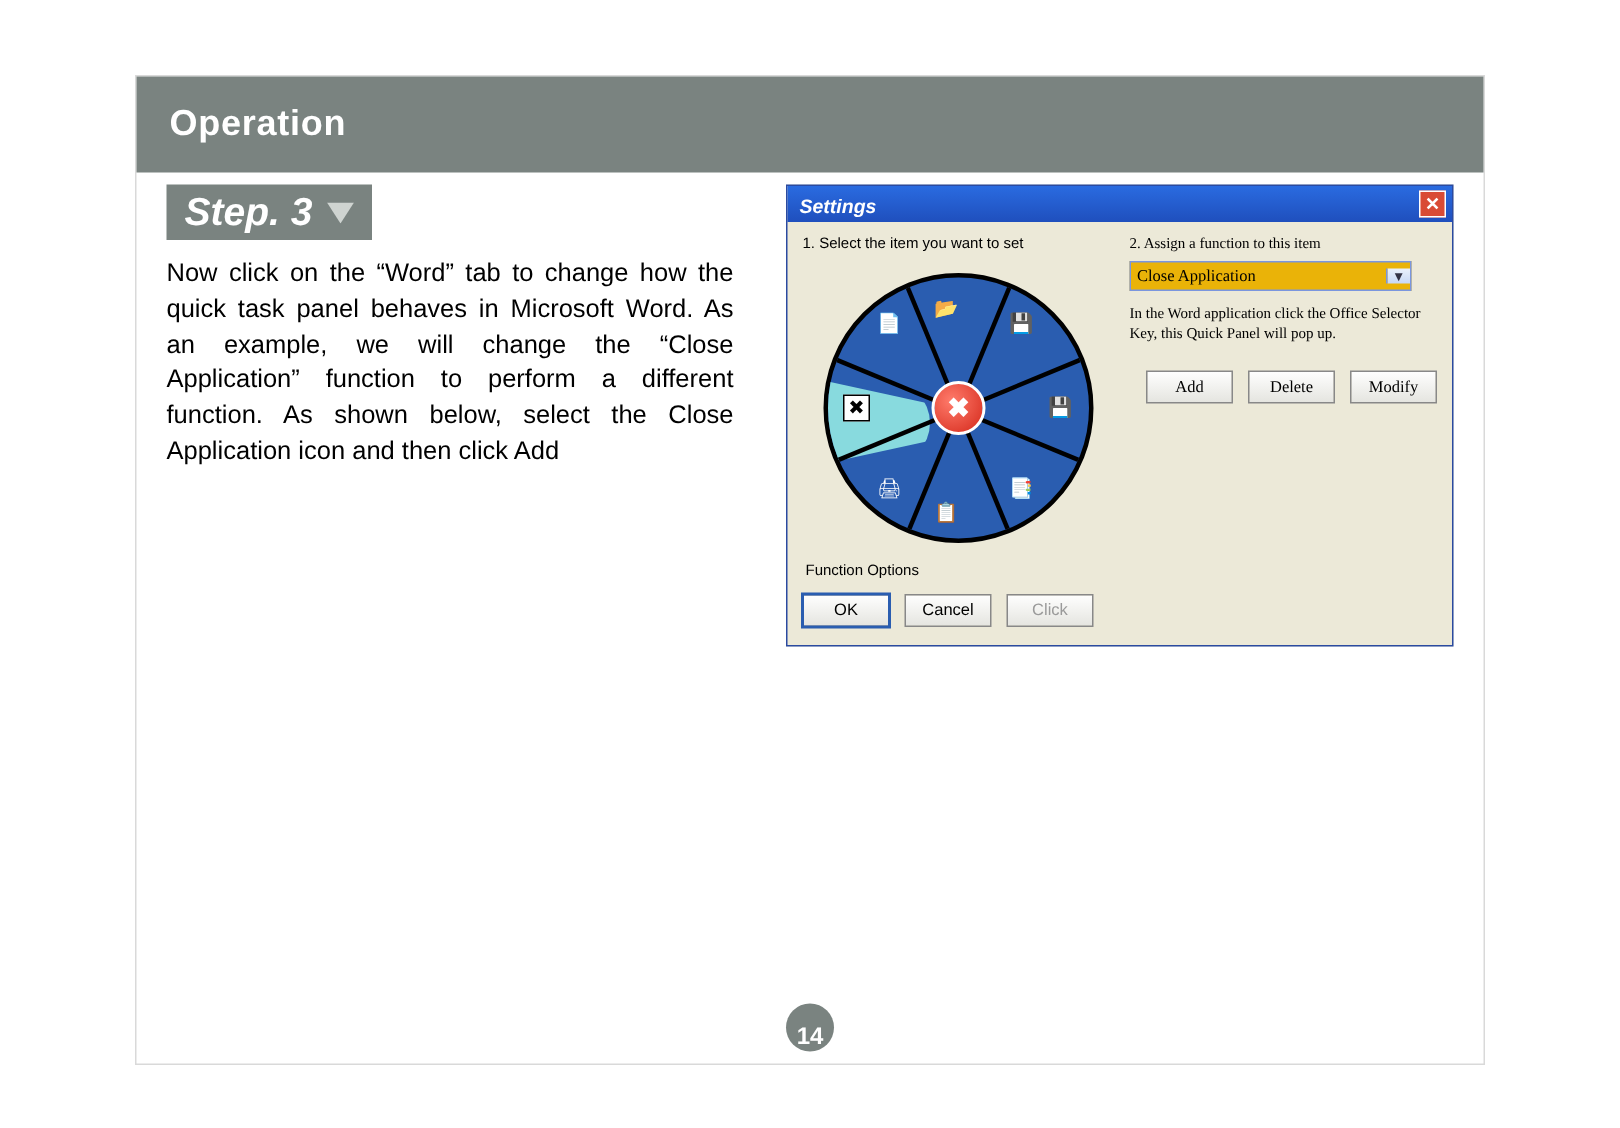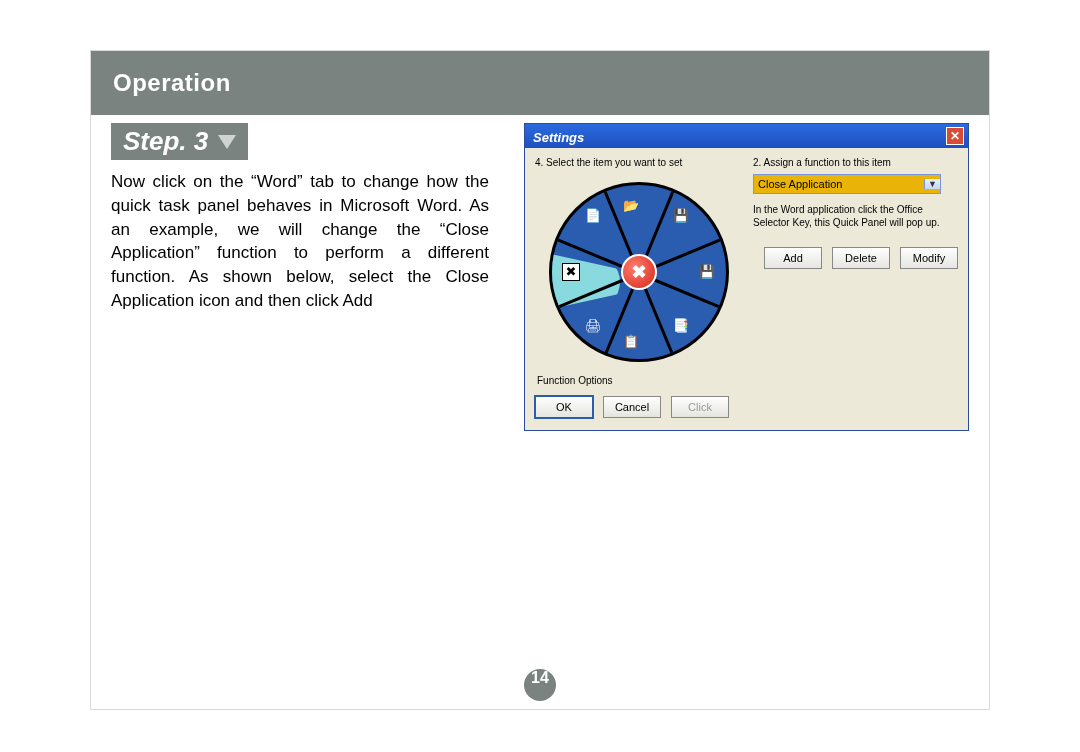--- a/index.html
+++ b/index.html
@@ -118,21 +118,21 @@
     top: 1px;
     font-weight: normal;
   }
   .tab-icon-app { width: 11px; height: 11px; background:#fff; border:1px solid #888; border-radius:2px;}
   .tab-icon-word { width: 12px; height: 12px; background:#2a5db0; color:#fff; font-size:8px; font-weight:bold; display:flex; align-items:center; justify-content:center;}
   .tab-icon-excel { width: 12px; height: 12px; background:#1f7a3a; color:#fff; font-size:8px; font-weight:bold; display:flex; align-items:center; justify-content:center;}
   .tab-icon-pp { width: 12px; height: 12px; background:#c1641a; color:#fff; font-size:8px; font-weight:bold; display:flex; align-items:center; justify-content:center;}
 
   .tab-content { display: flex; gap: 10px; }
   .col1 { width: 208px; }
-  .col2 { flex: 1; font-size: 10px; color:#000; }
+  .col2 { flex: 1; font-size: 10px; color:#000;font-family:Liberation Serif, serif; }
 
   .label-sm { font-size: 10px; color:#000; margin-bottom: 6px; }
 
   .wheel-wrap {
     position: relative;
     width: 195px; height: 195px;
     margin: 4px auto 2px auto;
   }
   .wheel {
     position:absolute; left:50%; top:50%;
@@ -259,21 +259,21 @@
     position:absolute;
     left:50%;
     bottom: 8px;
     transform: translateX(-50%);
     width: 32px; height: 32px;
     border-radius: 50%;
     background: #7a8380;
     color:#fff;
     font-weight: bold;
     font-size: 16px;
-    display:flex;align-items:flex-start;justify-content:center;
+    display:flex;align-items:flex-end;justify-content:center;
   }
 </style>
 </head>
 <body>
 
 <div class="page">
 
   <div class="section-header">
     <span>Operation</span>
   </div>
@@ -296,21 +296,21 @@
           <span>Settings</span>
           <div class="dlg-close">
             <span>✕</span>
           </div>
         </div>
         <div class="dlg-body">
 
 
           <div class="tab-content">
             <div class="col1">
-              <div class="label-sm">4. Select the item you want to set</div>
+              <div class="label-sm">1. Select the item you want to set</div>
 
               <div class="wheel-wrap">
                 <div class="wheel">
                   <div class="wheel-highlight"></div>
                   <div class="wheel-divider wd1"></div>
                   <div class="wheel-divider wd2"></div>
                   <div class="wheel-divider wd3"></div>
                   <div class="wheel-divider wd4"></div>
                   <div class="wheel-divider wd5"></div>
                   <div class="wheel-divider wd6"></div>

